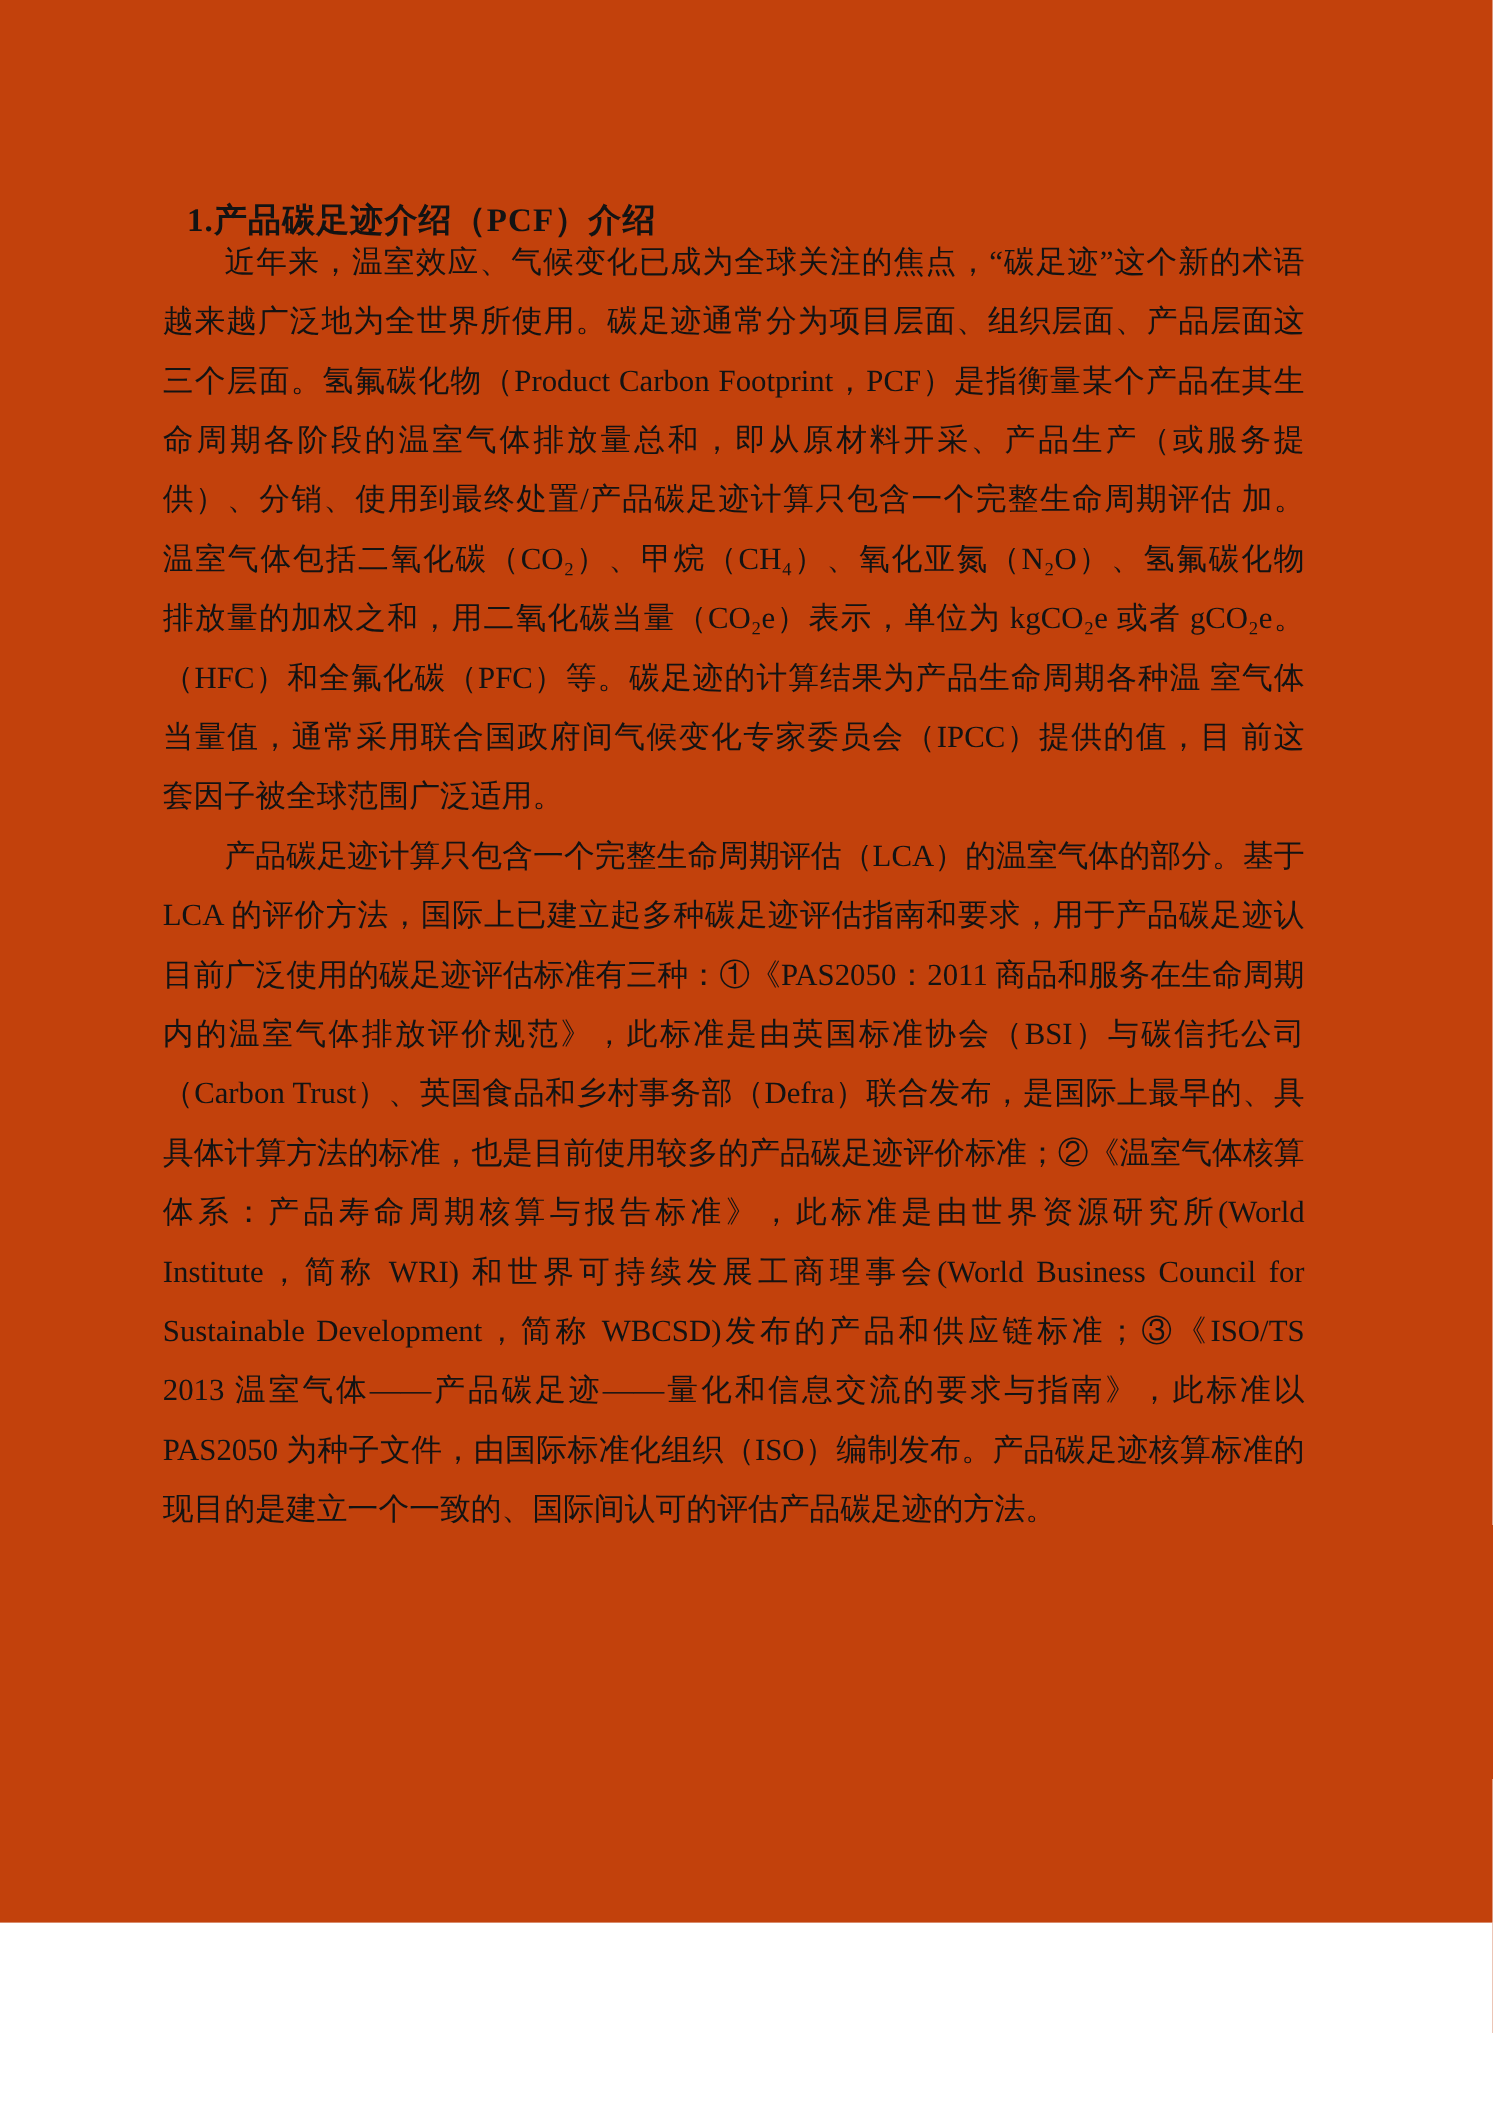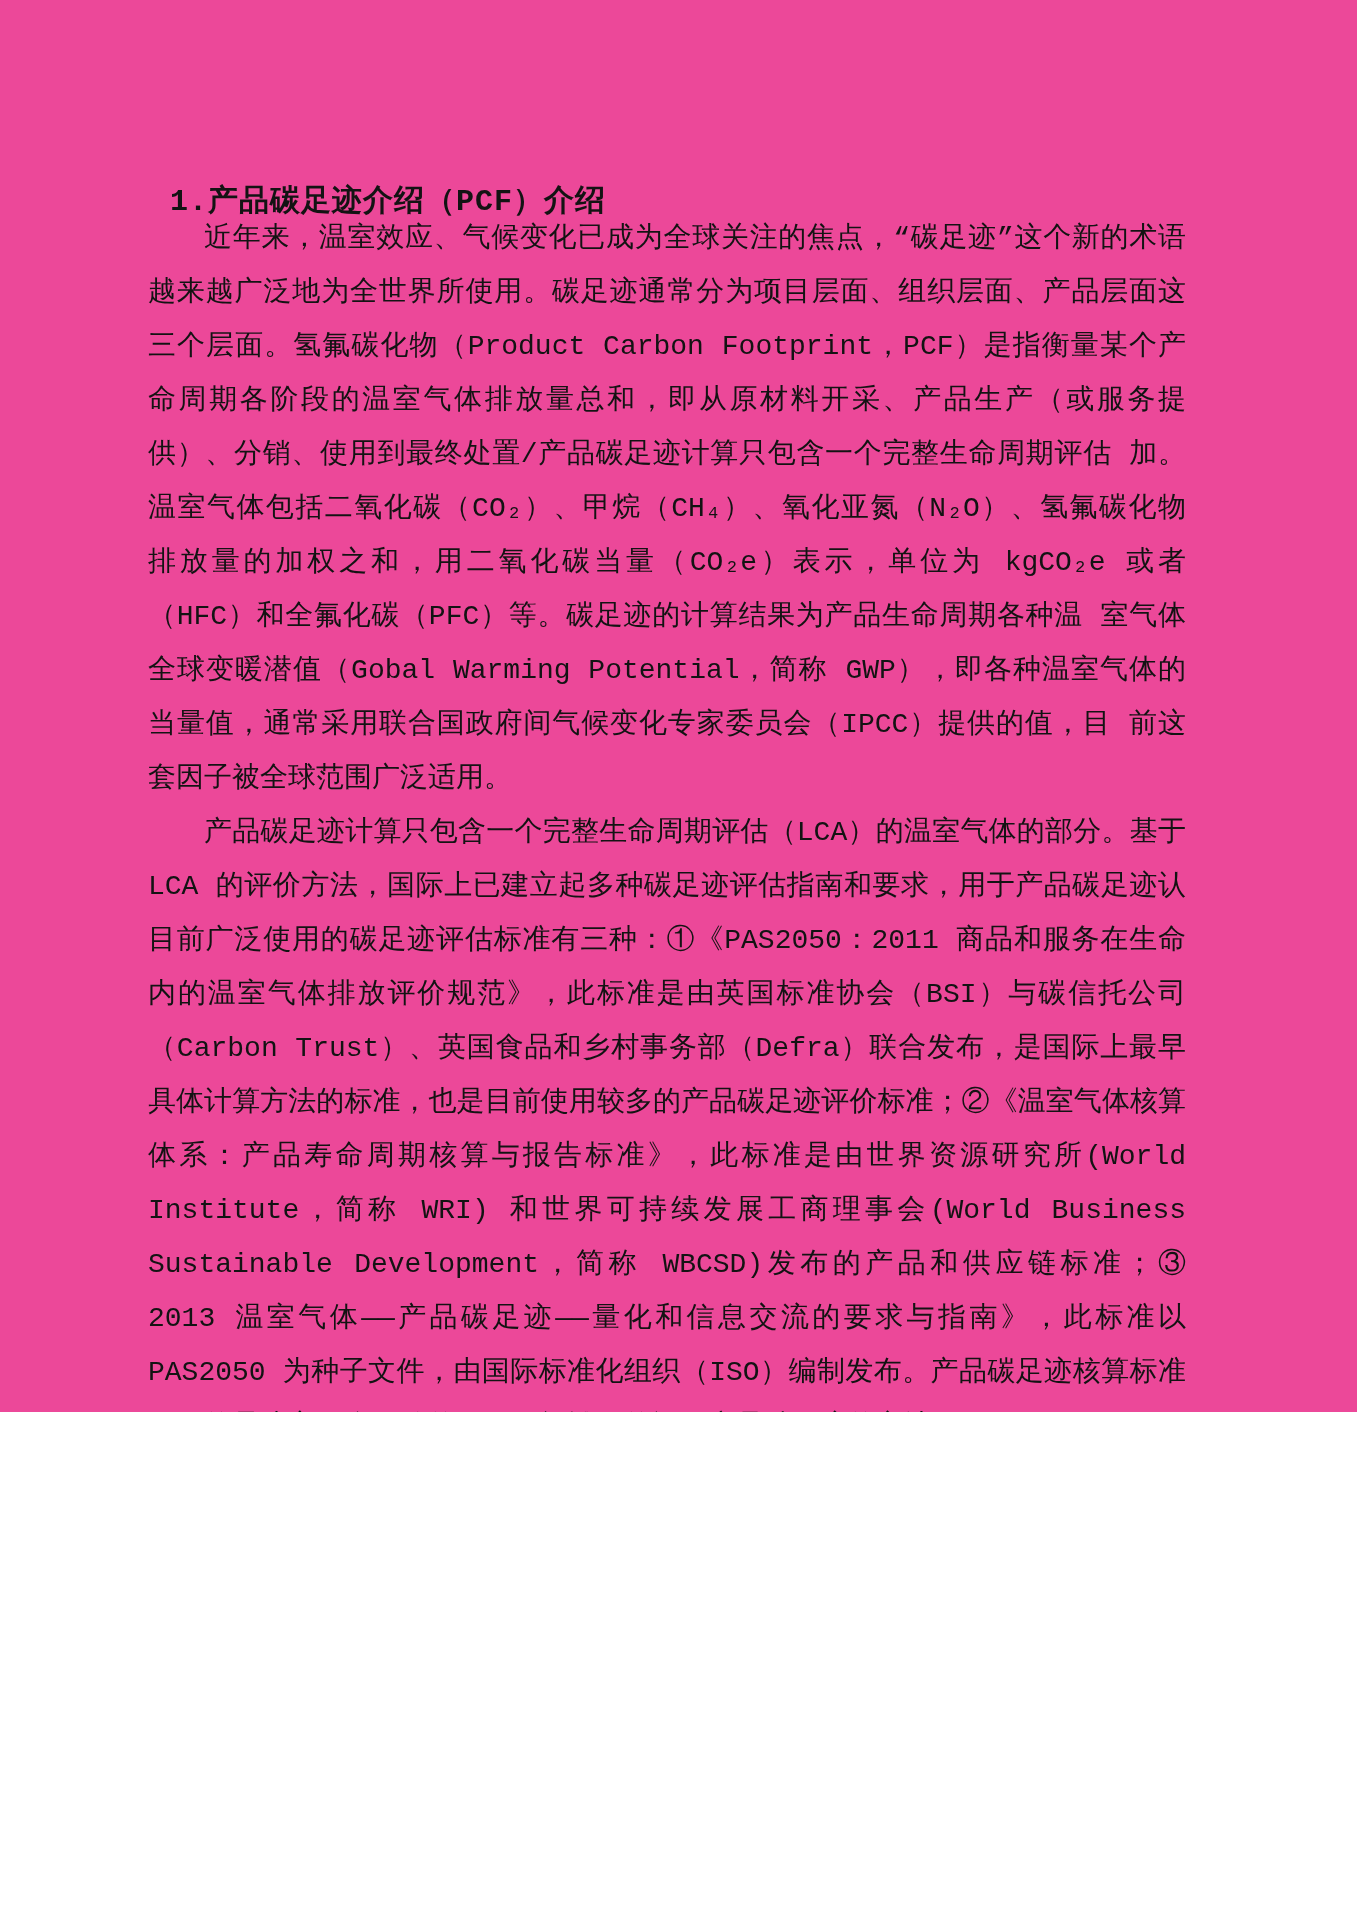--- a/index.html
+++ b/index.html
@@ -3,24 +3,24 @@
 <meta charset="utf-8">
 <style>
   html, body {
     margin: 0;
     padding: 0;
     background: #ffffff;
   }
   .page {
     position: relative;
     width: 1357px;
-    height: 1412px;
-    background: #ec4899;
+    height: 1748px;
+    background: #c2410c;
     color: #131313;
-    font-family: Liberation Mono, monospace;
+    font-family: Liberation Serif, serif;
     overflow: hidden;
   }
   .doc-title {
     position: absolute;
     left: 170px;
     top: 160px;
     font-size: 30px;
     font-weight: bold;
     letter-spacing: 1px;
     white-space: nowrap;
@@ -71,21 +71,20 @@
 
     <div class="para">
       <div class="line indent">近年来，温室效应、气候变化已成为全球关注的焦点，“碳足迹”这个新的术语</div>
       <div class="line">越来越广泛地为全世界所使用。碳足迹通常分为项目层面、组织层面、产品层面这</div>
       <div class="line">三个层面。氢氟碳化物（Product Carbon Footprint，PCF）是指衡量某个产品在其生</div>
       <div class="line">命周期各阶段的温室气体排放量总和，即从原材料开采、产品生产（或服务提</div>
       <div class="line">供）、分销、使用到最终处置/产品碳足迹计算只包含一个完整生命周期评估 加。</div>
       <div class="line">温室气体包括二氧化碳（CO₂）、甲烷（CH₄）、氧化亚氮（N₂O）、氢氟碳化物</div>
       <div class="line">排放量的加权之和，用二氧化碳当量（CO₂e）表示，单位为 kgCO₂e 或者 gCO₂e。</div>
       <div class="line">（HFC）和全氟化碳（PFC）等。碳足迹的计算结果为产品生命周期各种温 室气体</div>
-      <div class="line">全球变暖潜值（Gobal Warming Potential，简称 GWP），即各种温室气体的二氧化碳</div>
       <div class="line">当量值，通常采用联合国政府间气候变化专家委员会（IPCC）提供的值，目 前这</div>
       <div class="line para-end">套因子被全球范围广泛适用。</div>
     </div>
 
     <div class="para">
       <div class="line indent">产品碳足迹计算只包含一个完整生命周期评估（LCA）的温室气体的部分。基于</div>
       <div class="line">LCA 的评价方法，国际上已建立起多种碳足迹评估指南和要求，用于产品碳足迹认证，</div>
       <div class="line">目前广泛使用的碳足迹评估标准有三种：①《PAS2050：2011 商品和服务在生命周期</div>
       <div class="line">内的温室气体排放评价规范》，此标准是由英国标准协会（BSI）与碳信托公司</div>
       <div class="line">（Carbon Trust）、英国食品和乡村事务部（Defra）联合发布，是国际上最早的、具有</div>

